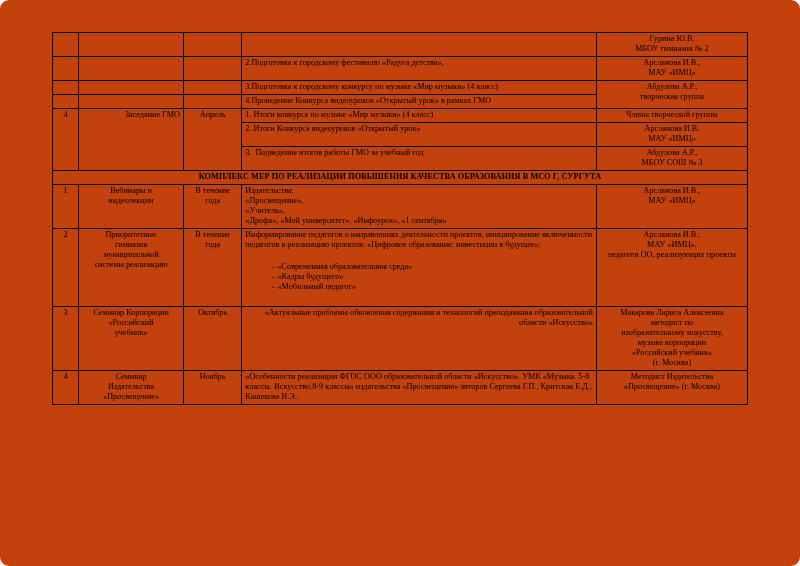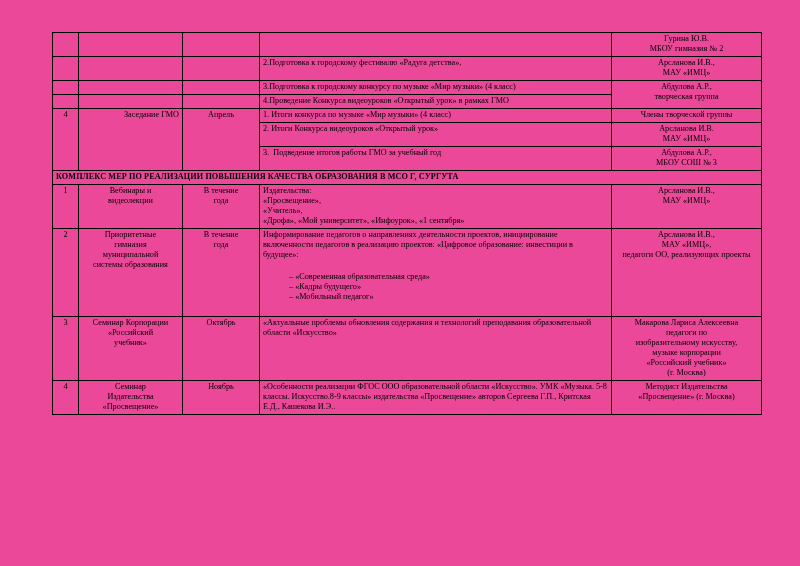--- a/index.html
+++ b/index.html
@@ -11,45 +11,47 @@
     width: 800px;
     height: 566px;
     font-family: "Liberation Serif", serif;
     color: #000000;
     overflow: hidden;
   }
   .page {
     position: relative;
     width: 800px;
     height: 566px;
-    background: #ec4899;
+    background: #c2410c;
     box-sizing: border-box;
     padding: 32px 52px 20px 52px;
+    border-radius: 9px;
   }
   table.doc-table {
     border-collapse: collapse;
     width: 696px;
     table-layout: fixed;
   }
   table.doc-table td {
     border: 1px solid #000000;
     vertical-align: top;
     padding: 1px 3px 2px 3px;
     font-size: 8.2px;
     line-height: 1.22;
   }
   .c-num   { width: 26px;  text-align: center; }
   .c-name  { width: 104px; text-align: right; }
-  .c-when  { width: 77px;  text-align: center; }
+  .c-when  { width: 58px;  text-align: center; }
   .c-desc  { width: 352px; text-align: left; }
   .c-who   { width: 150px; text-align: center; }
 
-  .center { text-align: left; }
+  .center { text-align: right; }
   .left   { text-align: center; }
   .section-head {
+    text-align: center;
     font-weight: bold;
     font-size: 8.4px;
     padding-top: 2px;
     padding-bottom: 2px;
     letter-spacing: 0.1px;
   }
   .pad-l { padding-left: 6px; }
   ul.tight {
     margin: 12px;
     padding: 0 0 0 14px;
@@ -197,21 +199,21 @@
         </td>
       </tr>
 
       <tr>
         <td class="c-num">2</td>
         <td class="c-name left">
           <div class="lineblock">
             <div>Приоритетные</div>
             <div>гимназия</div>
             <div>муниципальной</div>
-            <div>системы образования</div>
+            <div>системы реализацию</div>
           </div>
         </td>
         <td class="c-when">
           <div class="lineblock">
             <div>В течение</div>
             <div>года</div>
           </div>
         </td>
         <td class="c-desc">
           <div>Информирование педагогов о направлениях деятельности проектов, инициирование включенности педагогов в реализацию проектов: «Цифровое образование: инвестиции в будущее»:</div>
@@ -243,21 +245,21 @@
           <div class="lineblock">
             <div>Октябрь</div>
           </div>
         </td>
         <td class="c-desc center">
           <div>«Актуальные проблемы обновления содержания и технологий преподавания образовательной области «Искусство»</div>
         </td>
         <td class="c-who">
           <div class="lineblock">
             <div>Макарова Лариса Алексеевна</div>
-            <div>педагоги по</div>
+            <div>методист по</div>
             <div>изобразительному искусству,</div>
             <div>музыке корпорации</div>
             <div>«Российский учебник»</div>
             <div>(г. Москва)</div>
           </div>
         </td>
       </tr>
 
       <tr>
         <td class="c-num">4</td>

